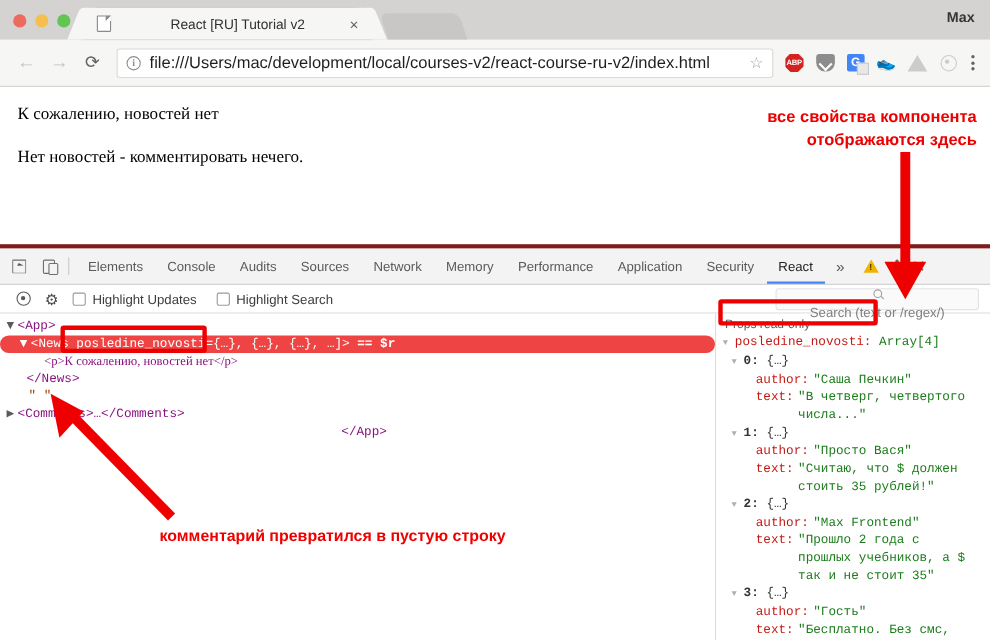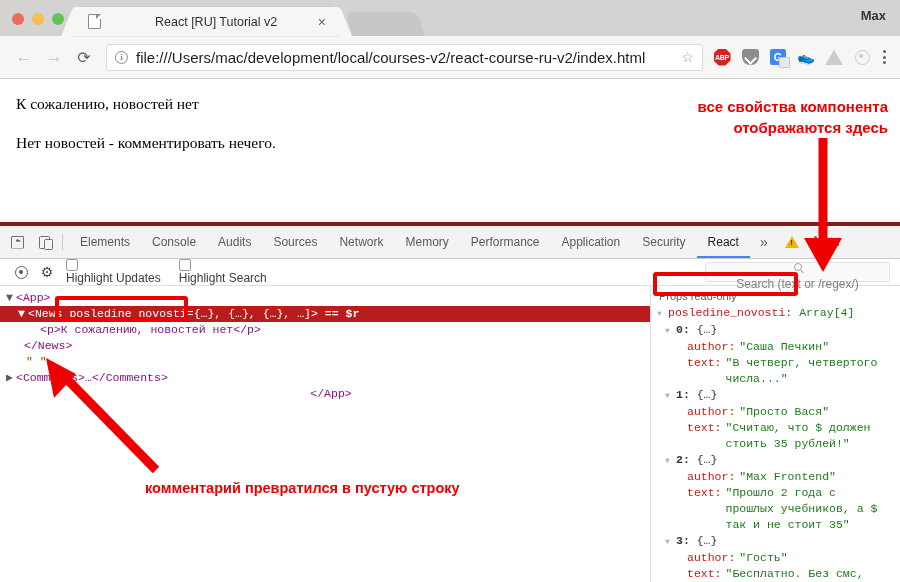--- a/index.html
+++ b/index.html
@@ -356,21 +356,21 @@
   .gear-ico { font-size: 14px; color:#4a4a4a; }
   .chk {
     width: 12px; height: 12px;
     border: 1px solid #9a9a9a;
     border-radius: 2px;
     background:#fff;
     margin-right: 6px;
     display:inline-block;
     vertical-align: -2px;
   }
-  .chk-label { margin-right: 18px; display:flex; align-items:flex-start;flex-direction:column; }
+  .chk-label { margin-right: 18px; display:flex; align-items:center; }
   .dt-search {
     margin-left: auto;
     margin-right: 10px;
     width: 185px;
     height: 20px;
     background: #fafafa;
     border: 1px solid #e3e3e3;
     border-radius: 3px;
     display: flex;
     align-items: center;
@@ -401,21 +401,21 @@
   .tree-pane {
     flex: 1 1 auto;
     padding: 4px 0 0 0;
     font-family: "Liberation Mono", monospace;
     font-size: 11.5px;
     line-height: 16px;
     overflow: hidden;
     position: relative;
   }
   .tree-row { white-space: nowrap; padding: 0 6px; }
-  .tree-row.selected { background: #b91c1c; }
+  .tree-row.selected { background: #ef4444; border-radius: 8px; }
   .tree-row.selected * { color: #ffffff !important; }
   .arrow { display:inline-block; width: 10px; color:#5a5a5a; }
   .tag { color: #881280; }
   .attr { color: #994500; }
   .tval { color: #1a1aa6; }
   .ptag { color: #881280; }
   .strnode { color: #994500; }
   .eqr { color: #222; font-weight: bold; }
 
   .props-pane {
@@ -581,21 +581,21 @@
 
   <div class="dt-body">
 
     <div class="tree-pane">
       <div class="tree-row" style="padding-left:6px;">
         <span class="arrow">▼</span><span class="tag">&lt;App&gt;</span>
       </div>
       <div class="tree-row selected" style="padding-left:18px;">
         <span class="arrow">▼</span><span class="tag">&lt;News</span><span>&nbsp;</span><span class="attr">posledine_novosti=</span><span class="tval">{…}, {…}, {…}, …]&gt;</span><span>&nbsp;</span><span class="eqr">== $r</span>
       </div>
-      <div class="tree-row" style="padding-left:40px;">
+      <div class="tree-row" style="padding-left:40px;font-family:Liberation Serif, serif;">
         <span class="ptag">&lt;p&gt;К сожалению, новостей нет&lt;/p&gt;</span>
       </div>
       <div class="tree-row" style="padding-left:24px;">
         <span class="tag">&lt;/News&gt;</span>
       </div>
       <div class="tree-row" style="padding-left:26px;">
         <span class="strnode">" "</span>
       </div>
       <div class="tree-row" style="padding-left:6px;">
         <span class="arrow">▶</span><span class="tag">&lt;Comments&gt;…&lt;/Comments&gt;</span>

